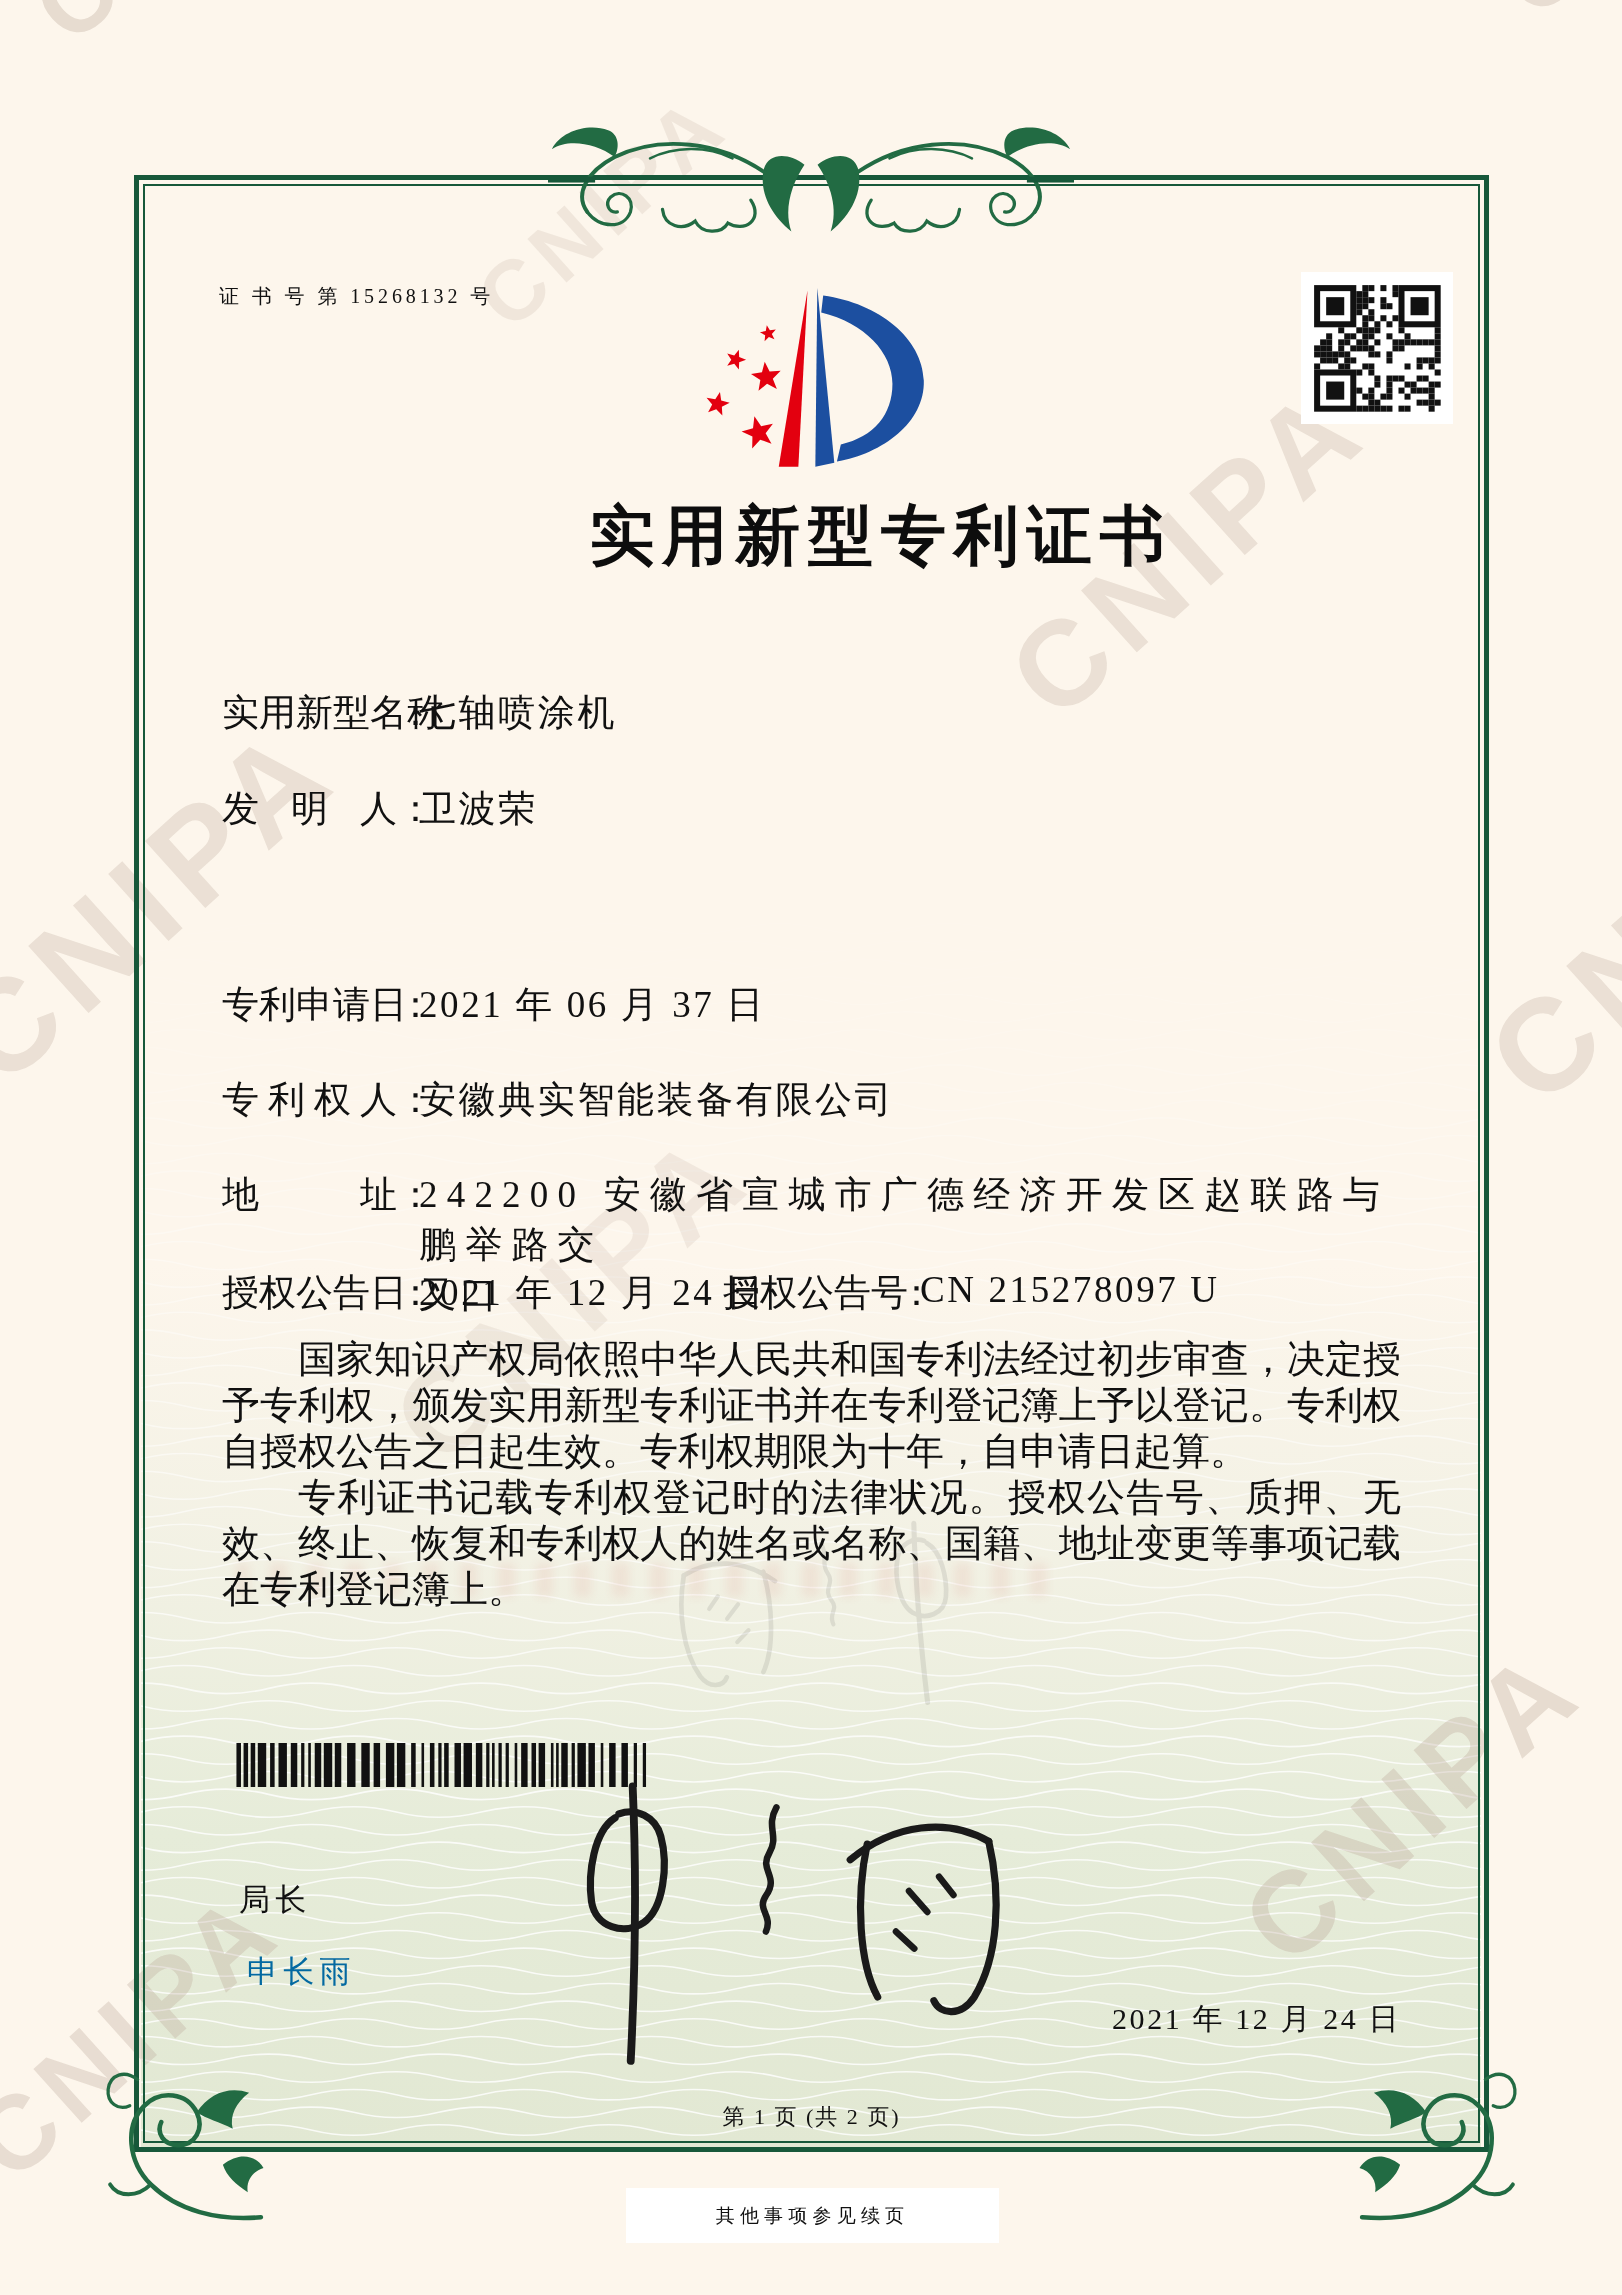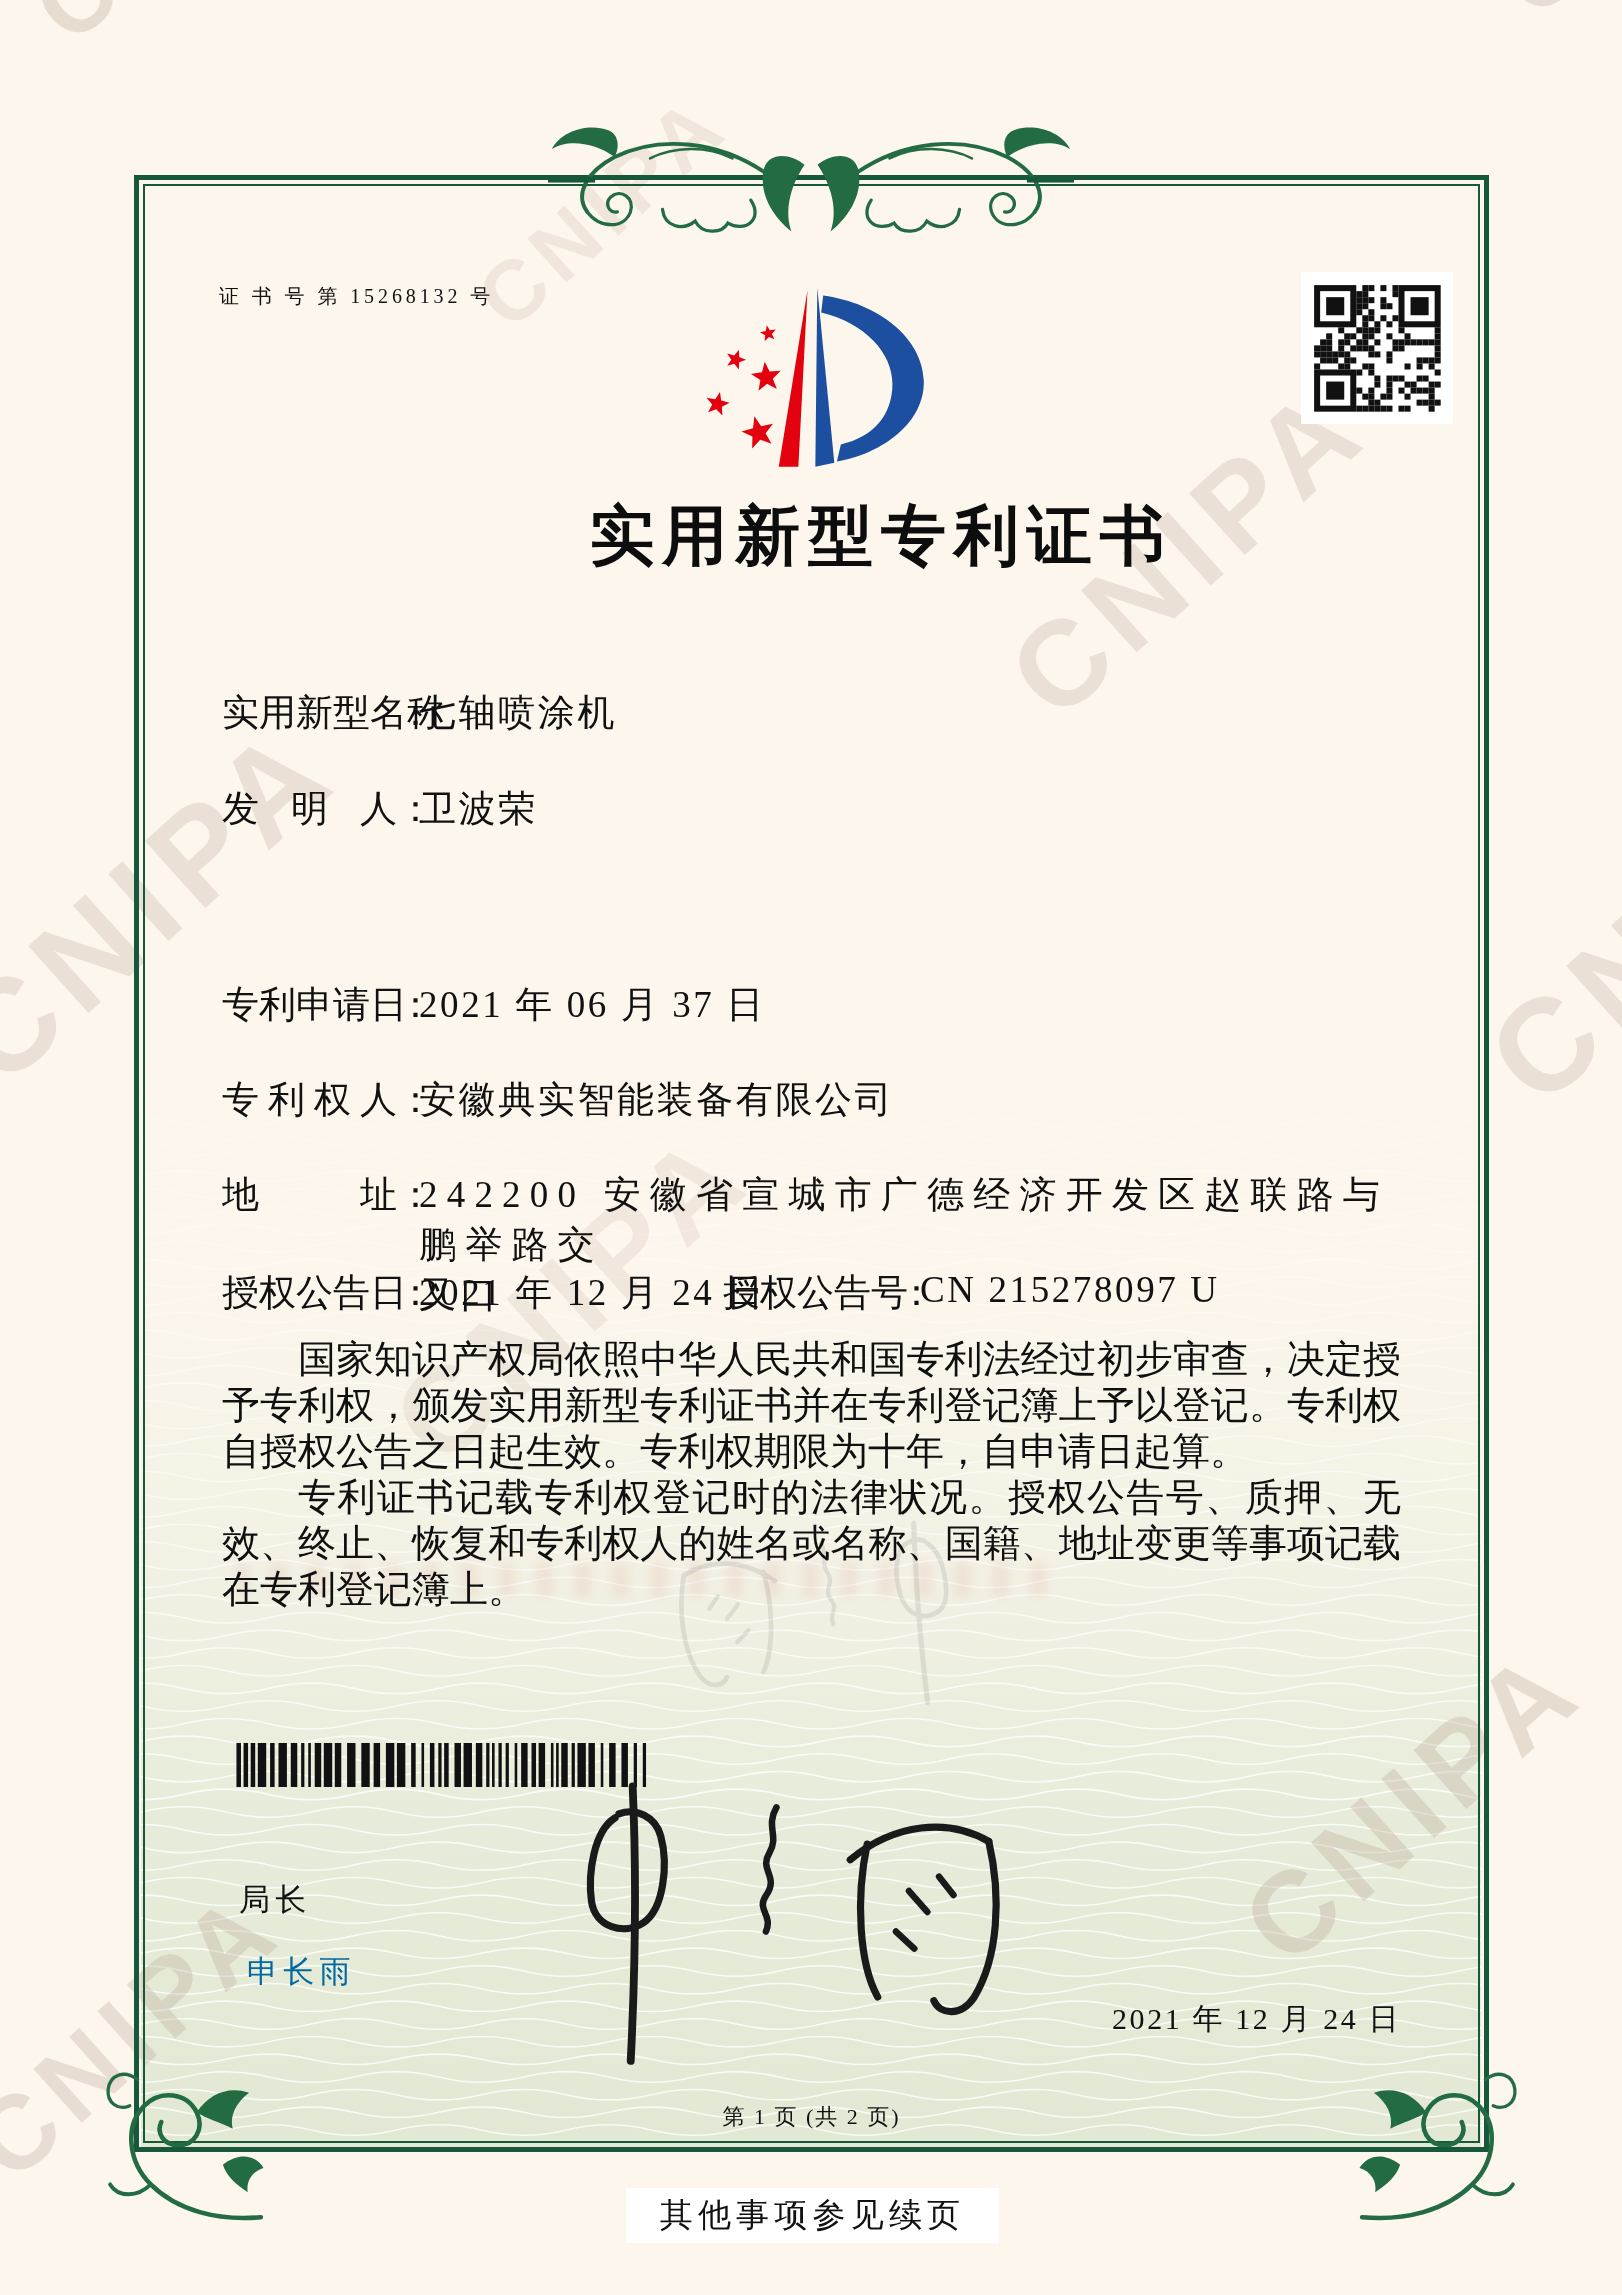--- a/index.html
+++ b/index.html
@@ -52,21 +52,21 @@
   
   #director-label{left:239px;top:1879px;font-size:31px;color:#111;letter-spacing:5.2px;}
   #director-name{left:239px;top:1951px;font-size:31px;color:#0369a1;letter-spacing:5.2px;margin-left:8px;}
   #signature{left:569px;top:1780px;}
   #issue-date{left:1112px;top:1999px;font-size:30px;color:#111;letter-spacing:2.6px;}
   #page-info{left:134px;top:2102px;width:1355px;text-align:center;font-size:22px;color:#111;letter-spacing:2px;}
 
   
   #footer-strip{left:626px;top:2188px;width:373px;height:55px;background:#ffffff;display:flex;
                 align-items:center;justify-content:center;}
-  #footer-note{font-size:33px;color:#111;letter-spacing:5.2px;}
+  #footer-note{font-size:19px;color:#111;letter-spacing:5.2px;}
 
   .orn{color:#226b43;}
 </style>
 </head>
 <body>
 
 <div class="page">
 
   <div id="tint" class="abs"></div>
   <svg id="waves" class="abs" width="1340" height="1964" viewBox="0 0 2048 3002">

